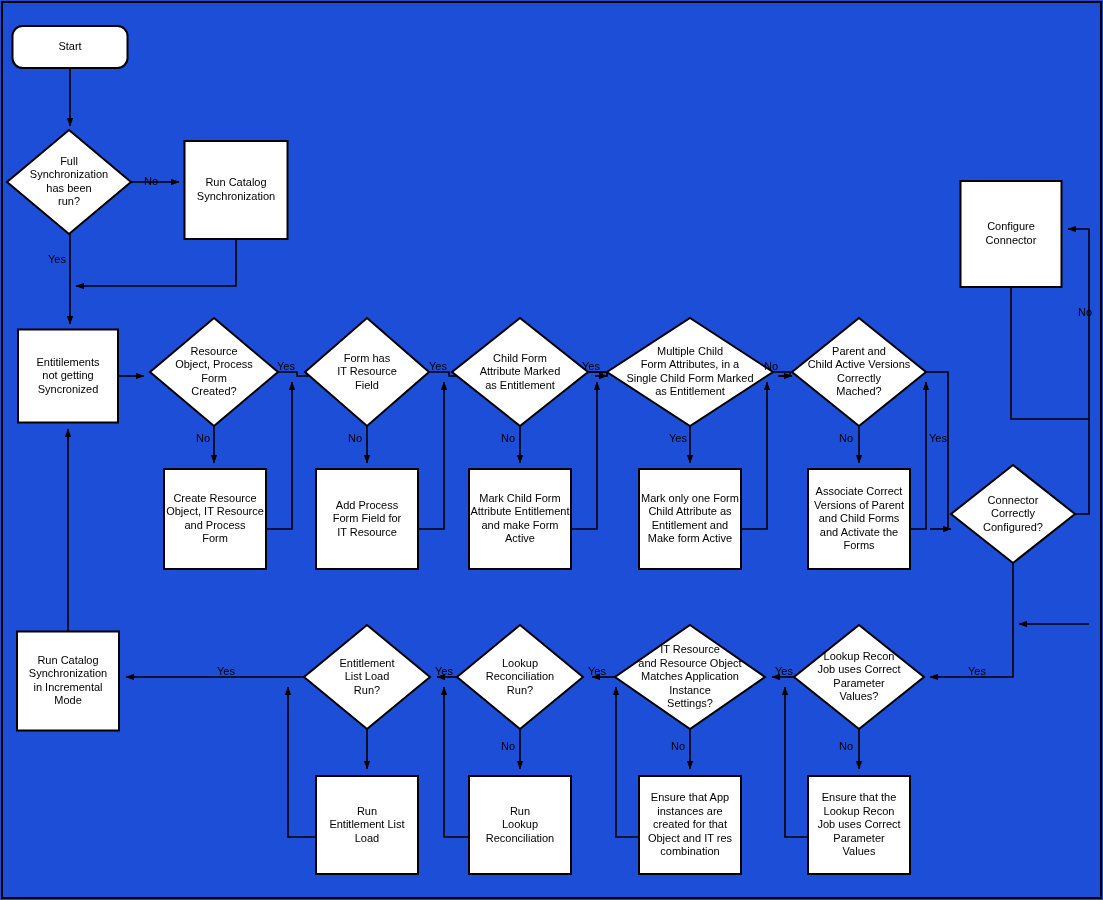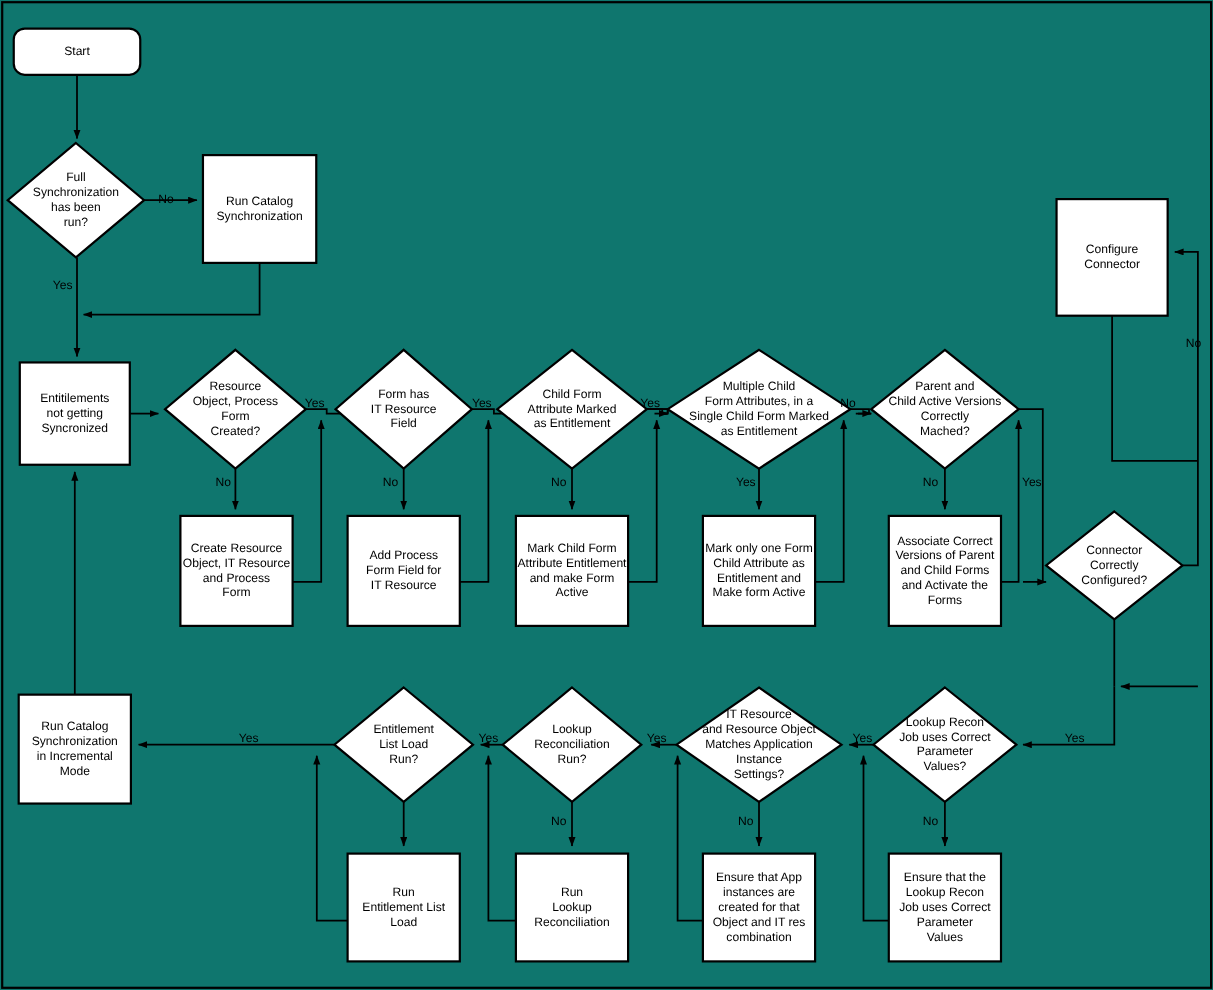--- a/index.html
+++ b/index.html
@@ -1,17 +1,17 @@
 <!DOCTYPE html>
 <html><head>
 <meta charset="utf-8">
 <style>
   html,body{margin:0;padding:0;background:#ffffff;}
   body{font-family:"Liberation Sans",sans-serif;}
-  #canvas{position:relative;width:1103px;height:900px;background:#0f766e;}
+  #canvas{position:relative;width:1103px;height:900px;background:#1d4ed8;}
   svg{display:block;}
   .node-text{font-family:"Liberation Sans",sans-serif;font-size:11px;fill:#000000;text-anchor:middle;dominant-baseline:middle;}
   .edge-label{font-family:"Liberation Sans",sans-serif;font-size:11px;fill:#000000;text-anchor:middle;dominant-baseline:middle;}
   .shape{fill:#ffffff;stroke:#000000;stroke-width:2;}
   .conn{fill:none;stroke:#000000;stroke-width:1.6;}
   .frame{fill:none;stroke:#000000;stroke-width:2;}
 </style>
 </head>
 <body>
 

